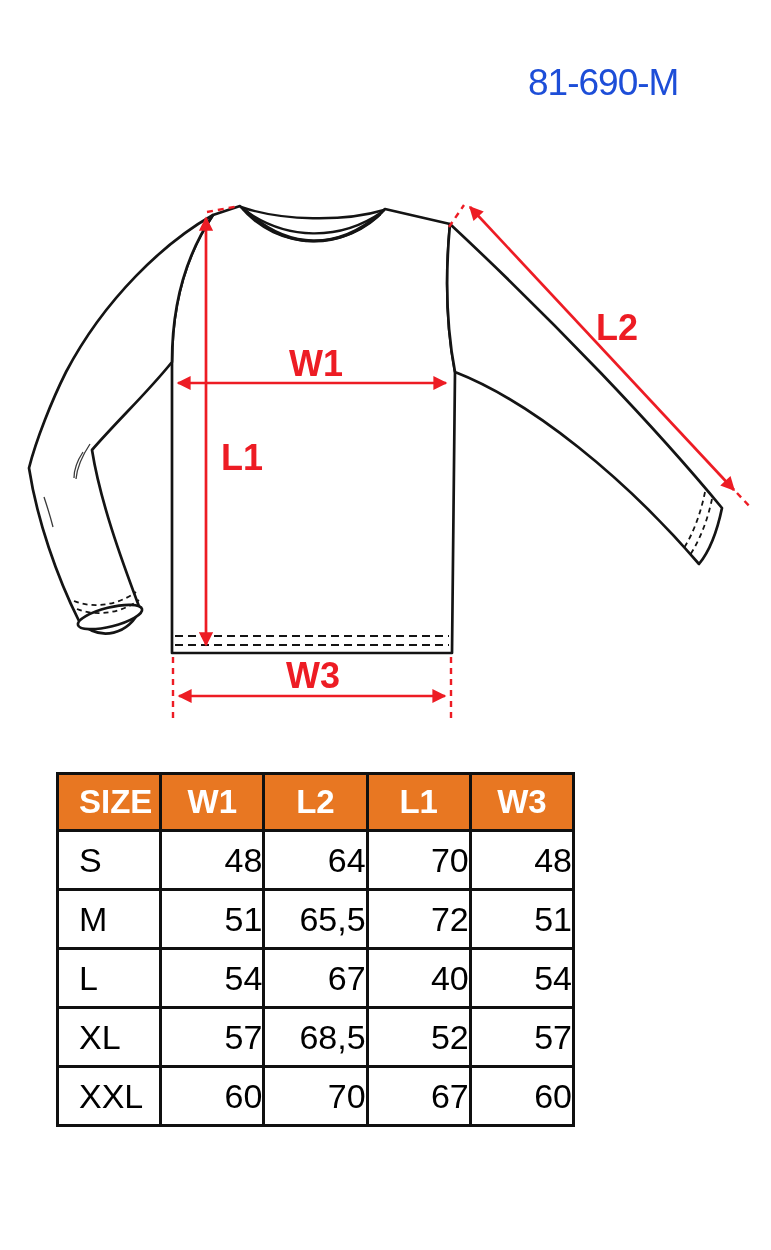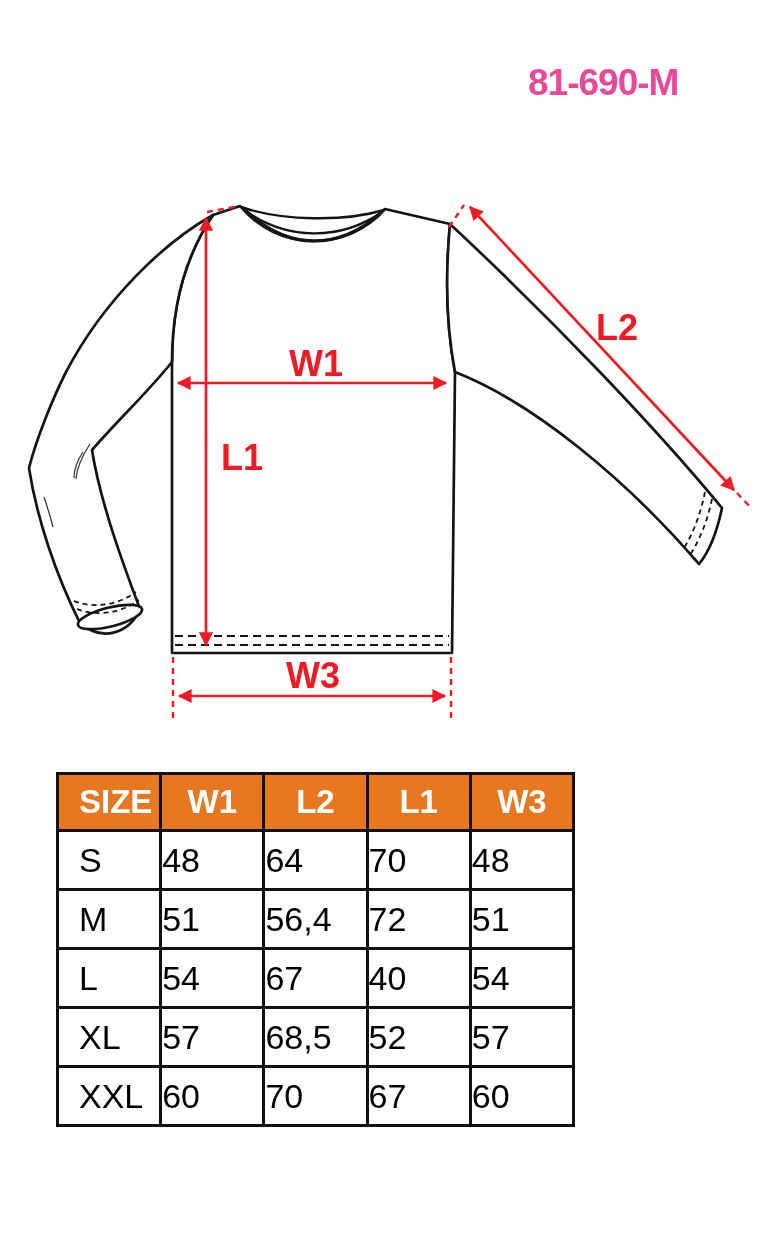--- a/index.html
+++ b/index.html
@@ -13,23 +13,23 @@
   .stage{
     position:relative;
     width:771px;height:1250px;
     background:#ffffff;
     overflow:hidden;
   }
   .title{
     position:absolute;
     left:528px;top:62px;
     font-size:37px;
-    font-weight:700;
+    font-weight:400;
     letter-spacing:-1px;
-    color:#ec4899;
+    color:#1d4ed8;
     white-space:nowrap;
   }
   .diagram{
     position:absolute;
     left:0;top:0;
   }
   .outline{stroke:var(--ink);stroke-width:2.7;fill:#ffffff;stroke-linejoin:round;}
   .seam{stroke:var(--ink);stroke-width:2.4;fill:none;}
   .seam-thick{stroke:var(--ink);stroke-width:3.2;fill:none;}
   .stitch{stroke:var(--ink);stroke-width:2;fill:none;stroke-dasharray:8 5;}
@@ -58,21 +58,21 @@
     font-weight:600;
     height:57px;
     text-align:center;
   }
   .size-table tbody td{
     background:#ffffff;
     color:#000000;
     font-size:34px;
     font-weight:400;
     height:59px;
-    text-align:left;
+    text-align:right;
   }
   .size-table th:first-child,
   .size-table td:first-child{
     text-align:left;
     padding-left:20px;
   }
 </style>
 </head>
 <body>
 
@@ -162,21 +162,21 @@
       <tr>
         <td>S</td>
         <td>48</td>
         <td>64</td>
         <td>70</td>
         <td>48</td>
       </tr>
       <tr>
         <td>M</td>
         <td>51</td>
-        <td>56,4</td>
+        <td>65,5</td>
         <td>72</td>
         <td>51</td>
       </tr>
       <tr>
         <td>L</td>
         <td>54</td>
         <td>67</td>
         <td>40</td>
         <td>54</td>
       </tr>

